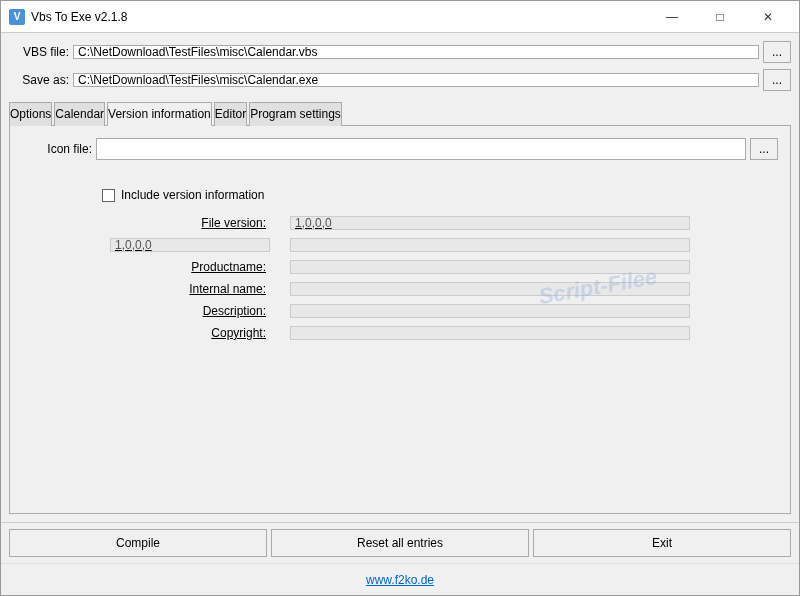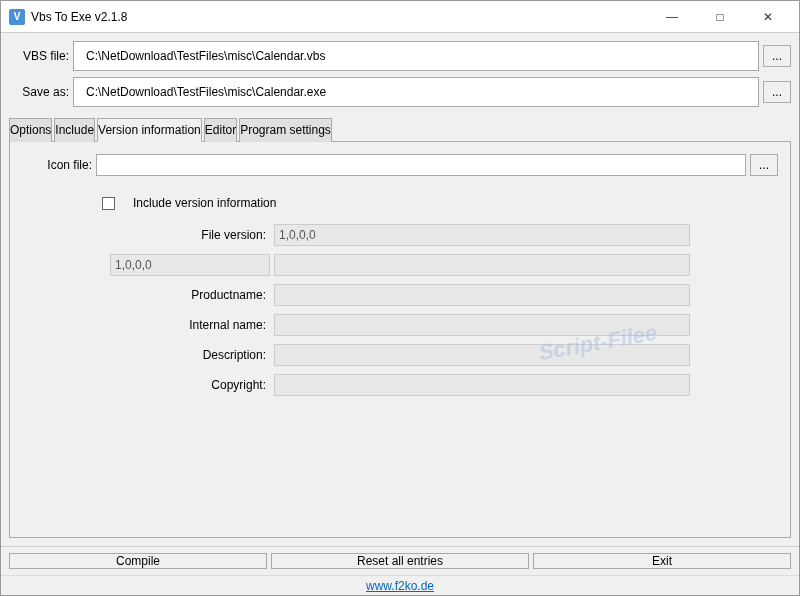--- a/index.html
+++ b/index.html
@@ -81,24 +81,24 @@
     }
     .file-label {
       width: 60px;
       text-align: right;
       font-size: 12px;
       color: #000;
       flex-shrink: 0;
     }
     .file-input {
       flex: 1;
-      height: 30px;
+      height: 14px;
       border: 1px solid #aaa;
       background: white;
-      padding: 0 12px;
+      padding: 0 4px;
       font-size: 12px;
       color: #000;
     }
     .browse-btn {
       width: 28px;
       height: 22px;
       border: 1px solid #aaa;
       background: #f0f0f0;
       cursor: pointer;
       font-size: 12px;
@@ -163,51 +163,52 @@
     .version-body {
       display: flex;
       flex-direction: column;
       align-items: center;
       gap: 10px;
       position: relative;
     }
     .include-row {
       display: flex;
       align-items: center;
-      gap: 18px;
-      margin: 12px 0 4px 0;
+      gap: 6px;
+      margin: 20px 0 4px 0;
       align-self: flex-start;
       margin-left: 80px;
     }
     .include-checkbox {
       width: 13px;
       height: 13px;
       border: 1px solid #666;
       background: white;
       cursor: pointer;
       flex-shrink: 0;
     }
     .form-grid {
       display: grid;
       grid-template-columns: 160px 1fr;
-      gap: 8px 4px;
+      gap: 8px 20px;
       width: 100%;
       max-width: 580px;
+      text-decoration: underline;
     }
     .form-label {
       text-align: right;
       font-size: 12px;
       color: #000;
       display: flex;
       align-items: center;
       justify-content: flex-end;
       padding-right: 4px;
     }
     .form-input {
-      height: 22px;
+      height: 14px;
       border: 1px solid #ccc;
       background: #e8e8e8;
       padding: 0 4px;
       font-size: 12px;
       color: #555;
     }
     .form-input.has-value {
       background: #e8e8e8;
     }
     .watermark {
@@ -225,29 +226,29 @@
     .bottom-buttons {
       display: flex;
       gap: 4px;
       padding: 6px 8px;
       border-top: 1px solid #ccc;
       background: #f0f0f0;
       flex-shrink: 0;
     }
     .bottom-btn {
       flex: 1;
-      height: 16px;
+      height: 28px;
       border: 1px solid #aaa;
       background: #f0f0f0;
       cursor: pointer;
       font-size: 12px;
       color: #000;
     }
     .footer {
-      height: 20px;
+      height: 32px;
       display: flex;
       align-items: center;
       justify-content: center;
       border-top: 1px solid #ddd;
       background: #f0f0f0;
       flex-shrink: 0;
     }
     .footer-link {
       font-size: 12px;
       color: #0066cc;
@@ -289,21 +290,21 @@
 
     <div class="file-row">
       <span class="file-label">Save as:</span>
       <input class="file-input" type="text" value="C:\NetDownload\TestFiles\misc\Calendar.exe" style="">
       <button class="browse-btn">...</button>
     </div>
 
     <div class="tabs-wrapper">
       <div class="tabs">
         <div class="tab">Options</div>
-        <div class="tab">Include</div>
+        <div class="tab">Calendar</div>
         <div class="tab active">Version information</div>
         <div class="tab">Editor</div>
         <div class="tab">Program settings</div>
       </div>
 
       <div class="tab-content">
 
         <div class="icon-row">
           <span class="icon-label">Icon file:</span>
           <input class="icon-input" type="text" style="">

